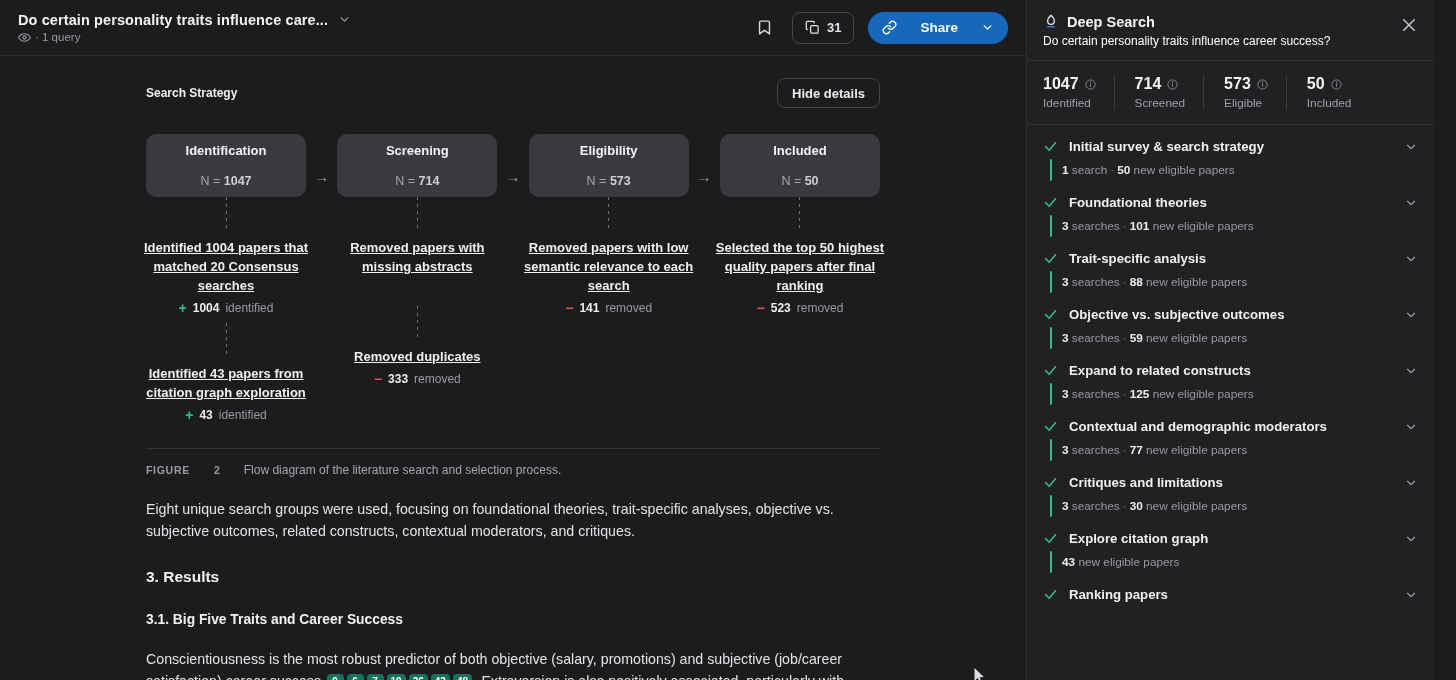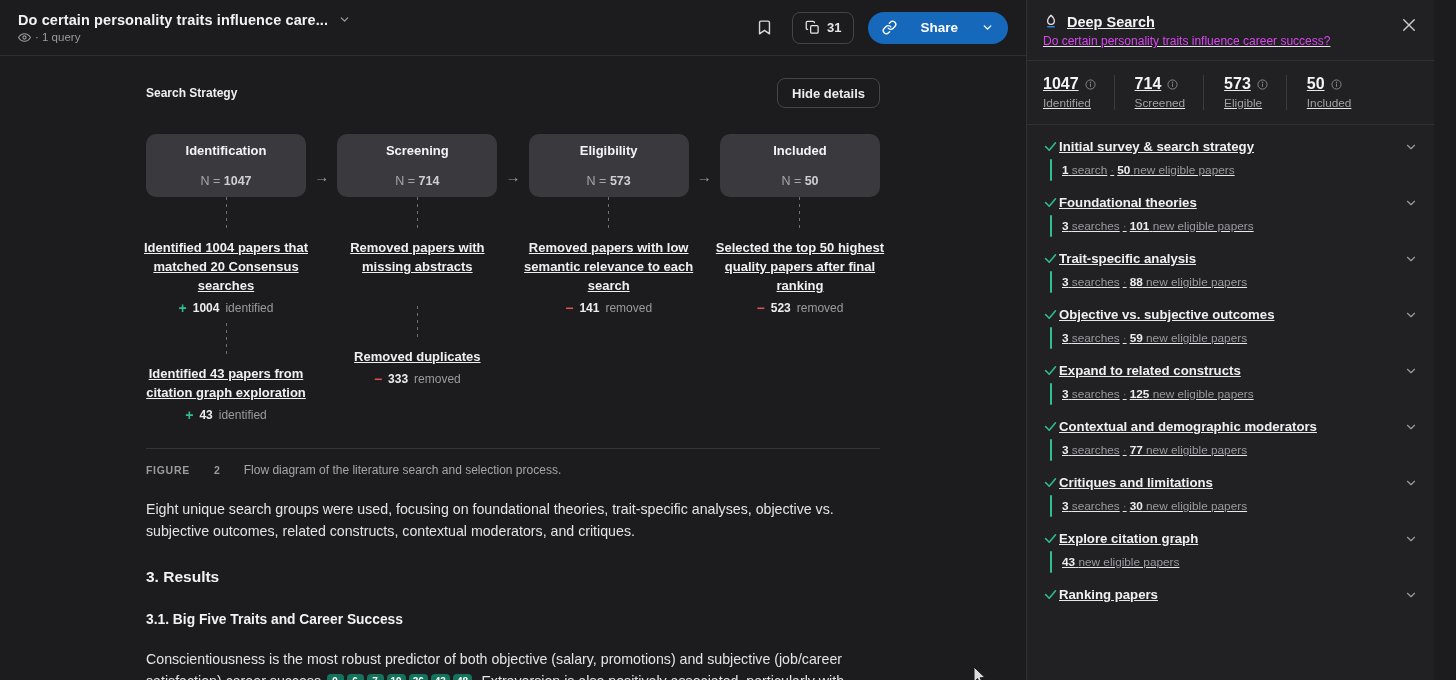--- a/index.html
+++ b/index.html
@@ -122,48 +122,48 @@
     vertical-align: 1px; cursor: pointer;
   }
 
   .cursor { position: absolute; left: 973px; top: 610px; pointer-events: none; }
 
   
   .panel {
     width: 408px; height: 680px;
     background: #212124;
     border-left: 1px solid #313135;
-    display: flex; flex-direction: column; text-decoration: underline;
+    display: flex; flex-direction: column;
   }
   .panel-head {
     padding: 14px 16px 12px 16px;
     border-bottom: 1px solid #313135;
     display: flex; align-items: flex-start;
   }
   .ph-left { display: flex; flex-direction: column; gap: 4px; }
   .ph-title-row { display: flex; align-items: center; gap: 8px; }
   .ph-title { font-size: 14.5px; font-weight: 700; color: #f4f4f6; }
-  .ph-sub { font-size: 12px; color: #d946ef; }
+  .ph-sub { font-size: 12px; color: #ffffff; }
   .panel-close { margin-left: auto; color: #c8c8ce; cursor: pointer; display: flex; padding-top: 2px; }
 
   .stats {
     display: flex; align-items: stretch;
     padding: 14px 16px 14px 16px;
     border-bottom: 1px solid #313135;
   }
   .stat { display: flex; flex-direction: column; gap: 3px; padding-right: 18px; }
   .stat + .stat { padding-left: 20px; border-left: 1px solid #3a3a3f; }
   .stat-top { display: flex; align-items: center; gap: 6px; }
   .stat-val { font-size: 16px; font-weight: 700; color: #f4f4f6; }
   .info-i { color: #8b8b92; display: flex; cursor: pointer; }
   .stat-name { font-size: 11.8px; color: #a0a0a7; }
 
   .checklist { flex: 1; overflow: hidden; padding: 8px 16px 0 16px; }
   .ck-item { padding: 6px 0 0 0; }
-  .ck-row { display: flex; align-items: center; }
+  .ck-row { display: flex; align-items: center; gap: 10px; }
   .ck-check { color: #2fc08d; display: flex; width: 16px; }
   .ck-label { font-size: 13.2px; font-weight: 700; color: #f0f0f2; }
   .ck-chev { margin-left: auto; color: #9a9aa0; display: flex; cursor: pointer; }
   .ck-sub { display: flex; align-items: center; gap: 10px; padding: 5px 0 8px 0; }
   .ck-bar { width: 2px; align-self: stretch; min-height: 22px; background: #2fc08d; margin-left: 7px; border-radius: 1px; }
   .ck-meta { font-size: 11.8px; color: #9a9aa0; }
   .ck-meta b { color: #ededf0; font-weight: 700; }
   .ck-sep { color: #6f6f76; margin: 0 3px; }
 </style>
 </head>

